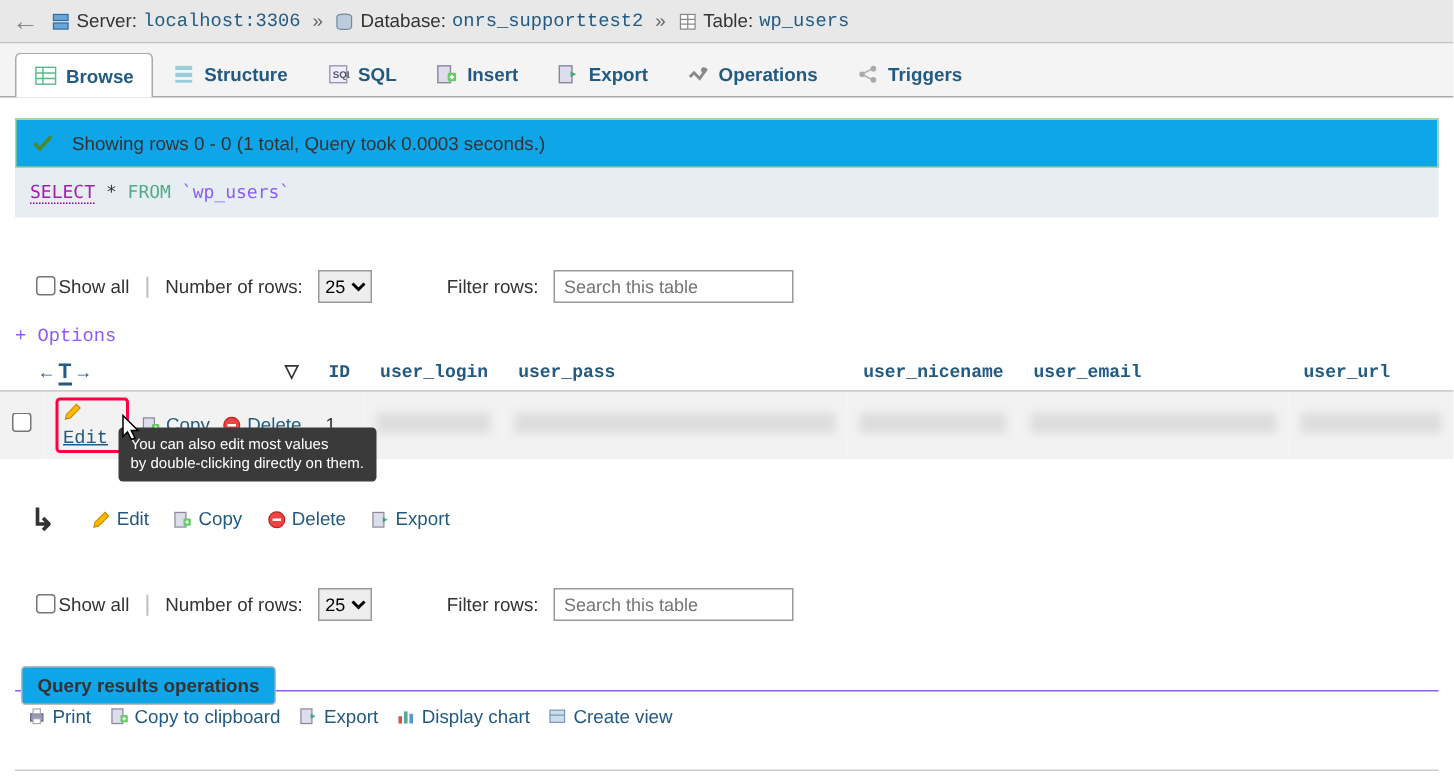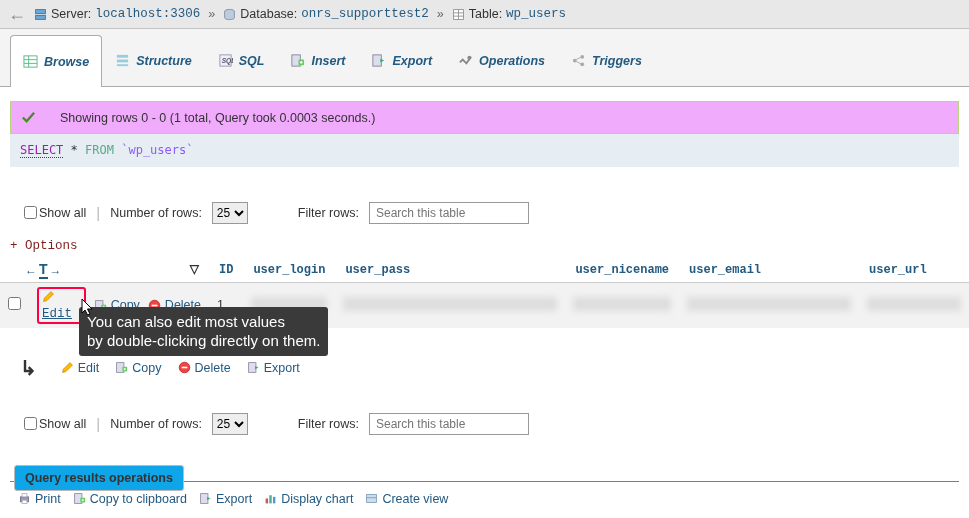--- a/index.html
+++ b/index.html
@@ -4,48 +4,48 @@
 <style>
   * { box-sizing: border-box; margin: 0; padding: 0; }
   body { font-family: sans-serif; font-size: 12.5px; background: #fff; color: #333; width: 969px; }
   a { color: #235a81; text-decoration: none; font-family: Liberation Mono, monospace; }
   
   .breadcrumbs { background: #e8e8e8; border-bottom: 1px solid #c4c4c4; padding: 5px 8px; display: flex; align-items: center; gap: 4px; }
   .breadcrumbs .back { color: #888; font-size: 18px; line-height: 1; margin-right: 4px; cursor: pointer; }
   .breadcrumbs .sep { color: #666; margin: 0 4px; }
   
   .tabs { display: flex; border-bottom: 1px solid #aaa; background: #f4f4f4; padding-left: 10px; padding-top: 5px; }
-  .tabs .tab { display: flex; align-items: center; gap: 6px; padding: 18px 12px; border: 1px solid transparent; border-bottom: none; color: #235a81; font-weight: bold; cursor: pointer; font-style: italic; }
+  .tabs .tab { display: flex; align-items: center; gap: 6px; padding: 7px 12px; border: 1px solid transparent; border-bottom: none; color: #235a81; font-weight: bold; cursor: pointer; }
   .tabs .tab.active { background: #fff; border-color: #aaa; border-radius: 4px 4px 0 0; position: relative; top: 1px; }
   
-  .success-bar { background: #f0abfc; border: 1px solid #b6d877; margin: 14px 10px 0 10px; padding: 8px 10px; display: flex; align-items: center; gap: 24px; }
+  .success-bar { background: #0ea5e9; border: 1px solid #b6d877; margin: 14px 10px 0 10px; padding: 8px 10px; display: flex; align-items: center; gap: 12px; }
   .sql-box { background: #e6eef4; padding: 8px 10px; font-family: monospace; font-size: 12px; color: #333; margin: 0 10px 30px 10px; line-height: 1.4; }
   .sql-box .kw { color: #a21caf; border-bottom: 1px dotted #909; }
   .sql-box .tbl { color: #8b5cf6; }
   
   .controls-row { display: flex; align-items: center; gap: 10px; padding: 5px 10px 10px 24px; }
   .controls-row .sep { color: #bbb; font-size: 15px; }
   .controls-row label { display: flex; align-items: center; gap: 2px; }
   select { border: 1px solid #999; background: #eee; height: 22px; font-size: 12px; }
   input[type=text] { border: 1px solid #999; padding: 3px 6px; font-size: 12px; width: 160px; }
   
-  .options-link { color: #7f1d1d; margin: 5px 0 4px 10px; display: block; }
+  .options-link { color: #8b5cf6; margin: 5px 0 4px 10px; display: block; }
   
   table.data { border-collapse: collapse; width: 100%; }
   table.data th { text-align: left; font-weight: bold; padding: 5px 10px; border-bottom: 1px solid #ccc; font-size: 12px; }
   table.data td { padding: 4px 8px; vertical-align: middle; background: #f2f2f2; }
   table.data .sort-indicator { float: right; }
   
   .row-actions { display: flex; align-items: center; gap: 8px; }
   .action-link { display: inline-flex; align-items: center; gap: 4px; color: #235a81; }
   .edit-highlight { border: 2px solid #ff0044; border-radius: 3px; padding: 1px 3px; }
   
   .blur-cell { filter: blur(3px); color: #999; background: #ddd; display: inline-block; width: 100%; height: 14px; border-radius: 2px; }
   
-  .tooltip { position: absolute; background: #3a3a3a; color: #fff; font-size: 15px; padding: 5px 8px; border-radius: 3px; white-space: pre; line-height: 1.3; z-index: 10; }
+  .tooltip { position: absolute; background: #3a3a3a; color: #fff; font-size: 10px; padding: 5px 8px; border-radius: 3px; white-space: pre; line-height: 1.3; z-index: 10; }
   
   .bulk-row { display: flex; align-items: center; gap: 16px; padding: 10px 0 10px 20px; position: relative; }
   .bulk-row .arrow-up { font-size: 20px; font-weight: bold; margin-right: 8px; }
   
   .cursor { position: absolute; font-size: 16px; z-index: 11; transform: translate(-2px, -2px); pointer-events: none; }
   
   .qops-title { border: 1px solid #bbb; border-radius: 3px; display: inline-block; padding: 5px 10px; background: #0ea5e9; margin: 10px 0 0 14px; font-weight: bold; position: relative; top: 10px; z-index: 2; }
   .qops-bar { border-top: 1px solid #8b5cf6; margin: 0 10px; padding: 10px 8px; display: flex; align-items: flex-end; gap: 12px; }
   
   hr.bottom { border: none; border-top: 1px solid #ccc; margin: 18px 10px 0 10px; }

